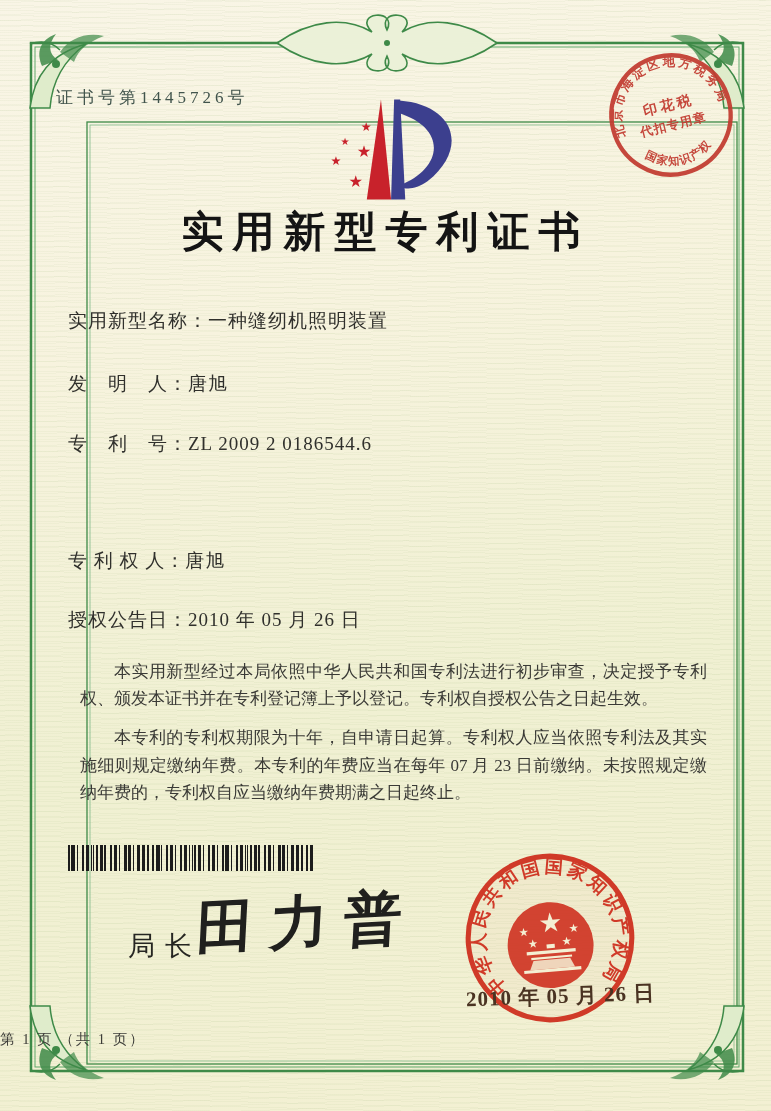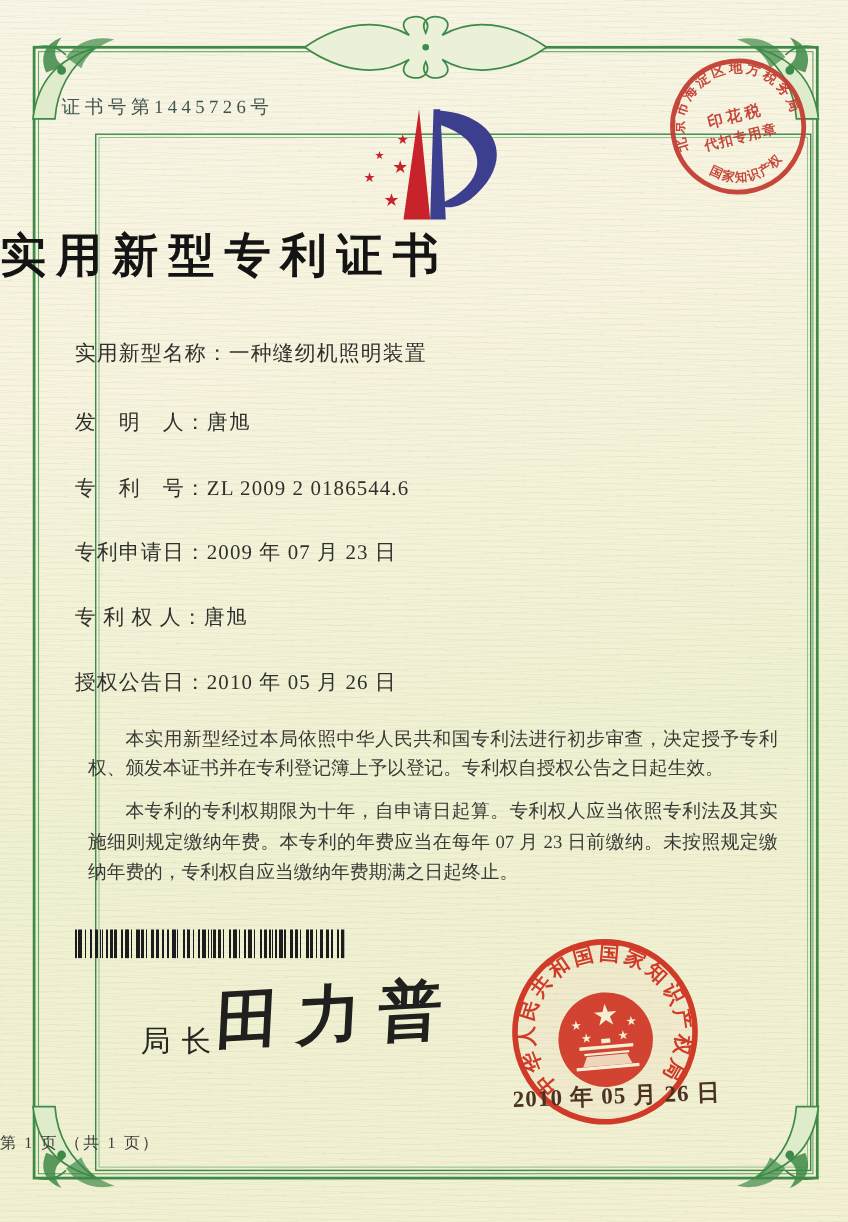--- a/index.html
+++ b/index.html
@@ -11,21 +11,21 @@
   .texture{
     position:absolute;inset:0;pointer-events:none;
     background:
       repeating-linear-gradient(1.5deg, rgba(140,175,105,.07) 0 1px, transparent 1px 5px),
       repeating-linear-gradient(-2deg, rgba(120,160,90,.05) 0 1px, transparent 1px 6px);
   }
   .frame-svg{position:absolute;left:0;top:0;}
   .cert-number{position:absolute;left:56px;top:86px;font-size:17px;letter-spacing:4px;color:#41544c;}
   .stamp{position:absolute;left:606px;top:50px;width:130px;height:130px;transform:rotate(-14deg);opacity:.93;}
   .logo{position:absolute;left:298px;top:94px;width:172px;height:112px;}
-  .title{position:absolute;left:0;right:0;top:204px;text-align:left;font-size:42px;font-weight:bold;letter-spacing:9px;color:#141414;}
+  .title{position:absolute;left:0;right:0;top:204px;text-align:center;font-size:42px;font-weight:bold;letter-spacing:9px;color:#141414;}
   .field-row{position:absolute;left:68px;font-size:19px;color:#30302c;letter-spacing:1px;white-space:nowrap;}
   .f0{top:308px}.f1{top:371px}.f2{top:431px}.f3{top:489px}.f4{top:548px}.f5{top:607px}
   .paragraphs{position:absolute;left:68px;right:52px;top:646px;font-size:17px;line-height:1.6;color:#3a3a36;text-align:justify;}
   .paragraphs p{margin:12px;text-indent:2em;}
   .barcode{
     position:absolute;left:68px;top:845px;width:245px;height:26px;
     background:
       repeating-linear-gradient(90deg, transparent 0 3px, #1c1c1c 3px 4px, transparent 4px 11px),
       repeating-linear-gradient(90deg, #1c1c1c 0 2px, transparent 2px 4px, #1c1c1c 4px 7px, transparent 7px 9px, #1c1c1c 9px 10px, transparent 10px 14px);
   }
@@ -107,23 +107,20 @@
 
   <div class="field-row f1">
     <span>发　明　人：</span><span>唐旭</span>
   </div>
   <div class="field-row f0">
     <span>实用新型名称：</span><span>一种缝纫机照明装置</span>
   </div>
   <div class="field-row f2">
     <span>专　利　号：</span><span>ZL 2009 2 0186544.6</span>
   </div>
-  <div class="field-row f3">
-    <span>专利申请日：</span><span>2009 年 07 月 23 日</span>
-  </div>
   <div class="field-row f4">
     <span>专 利 权 人：</span><span>唐旭</span>
   </div>
   <div class="field-row f5">
     <span>授权公告日：</span><span>2010 年 05 月 26 日</span>
   </div>
 
   <div class="paragraphs">
     <p>本实用新型经过本局依照中华人民共和国专利法进行初步审查，决定授予专利权、颁发本证书并在专利登记簿上予以登记。专利权自授权公告之日起生效。</p>
     <p>本专利的专利权期限为十年，自申请日起算。专利权人应当依照专利法及其实施细则规定缴纳年费。本专利的年费应当在每年 07 月 23 日前缴纳。未按照规定缴纳年费的，专利权自应当缴纳年费期满之日起终止。</p>

